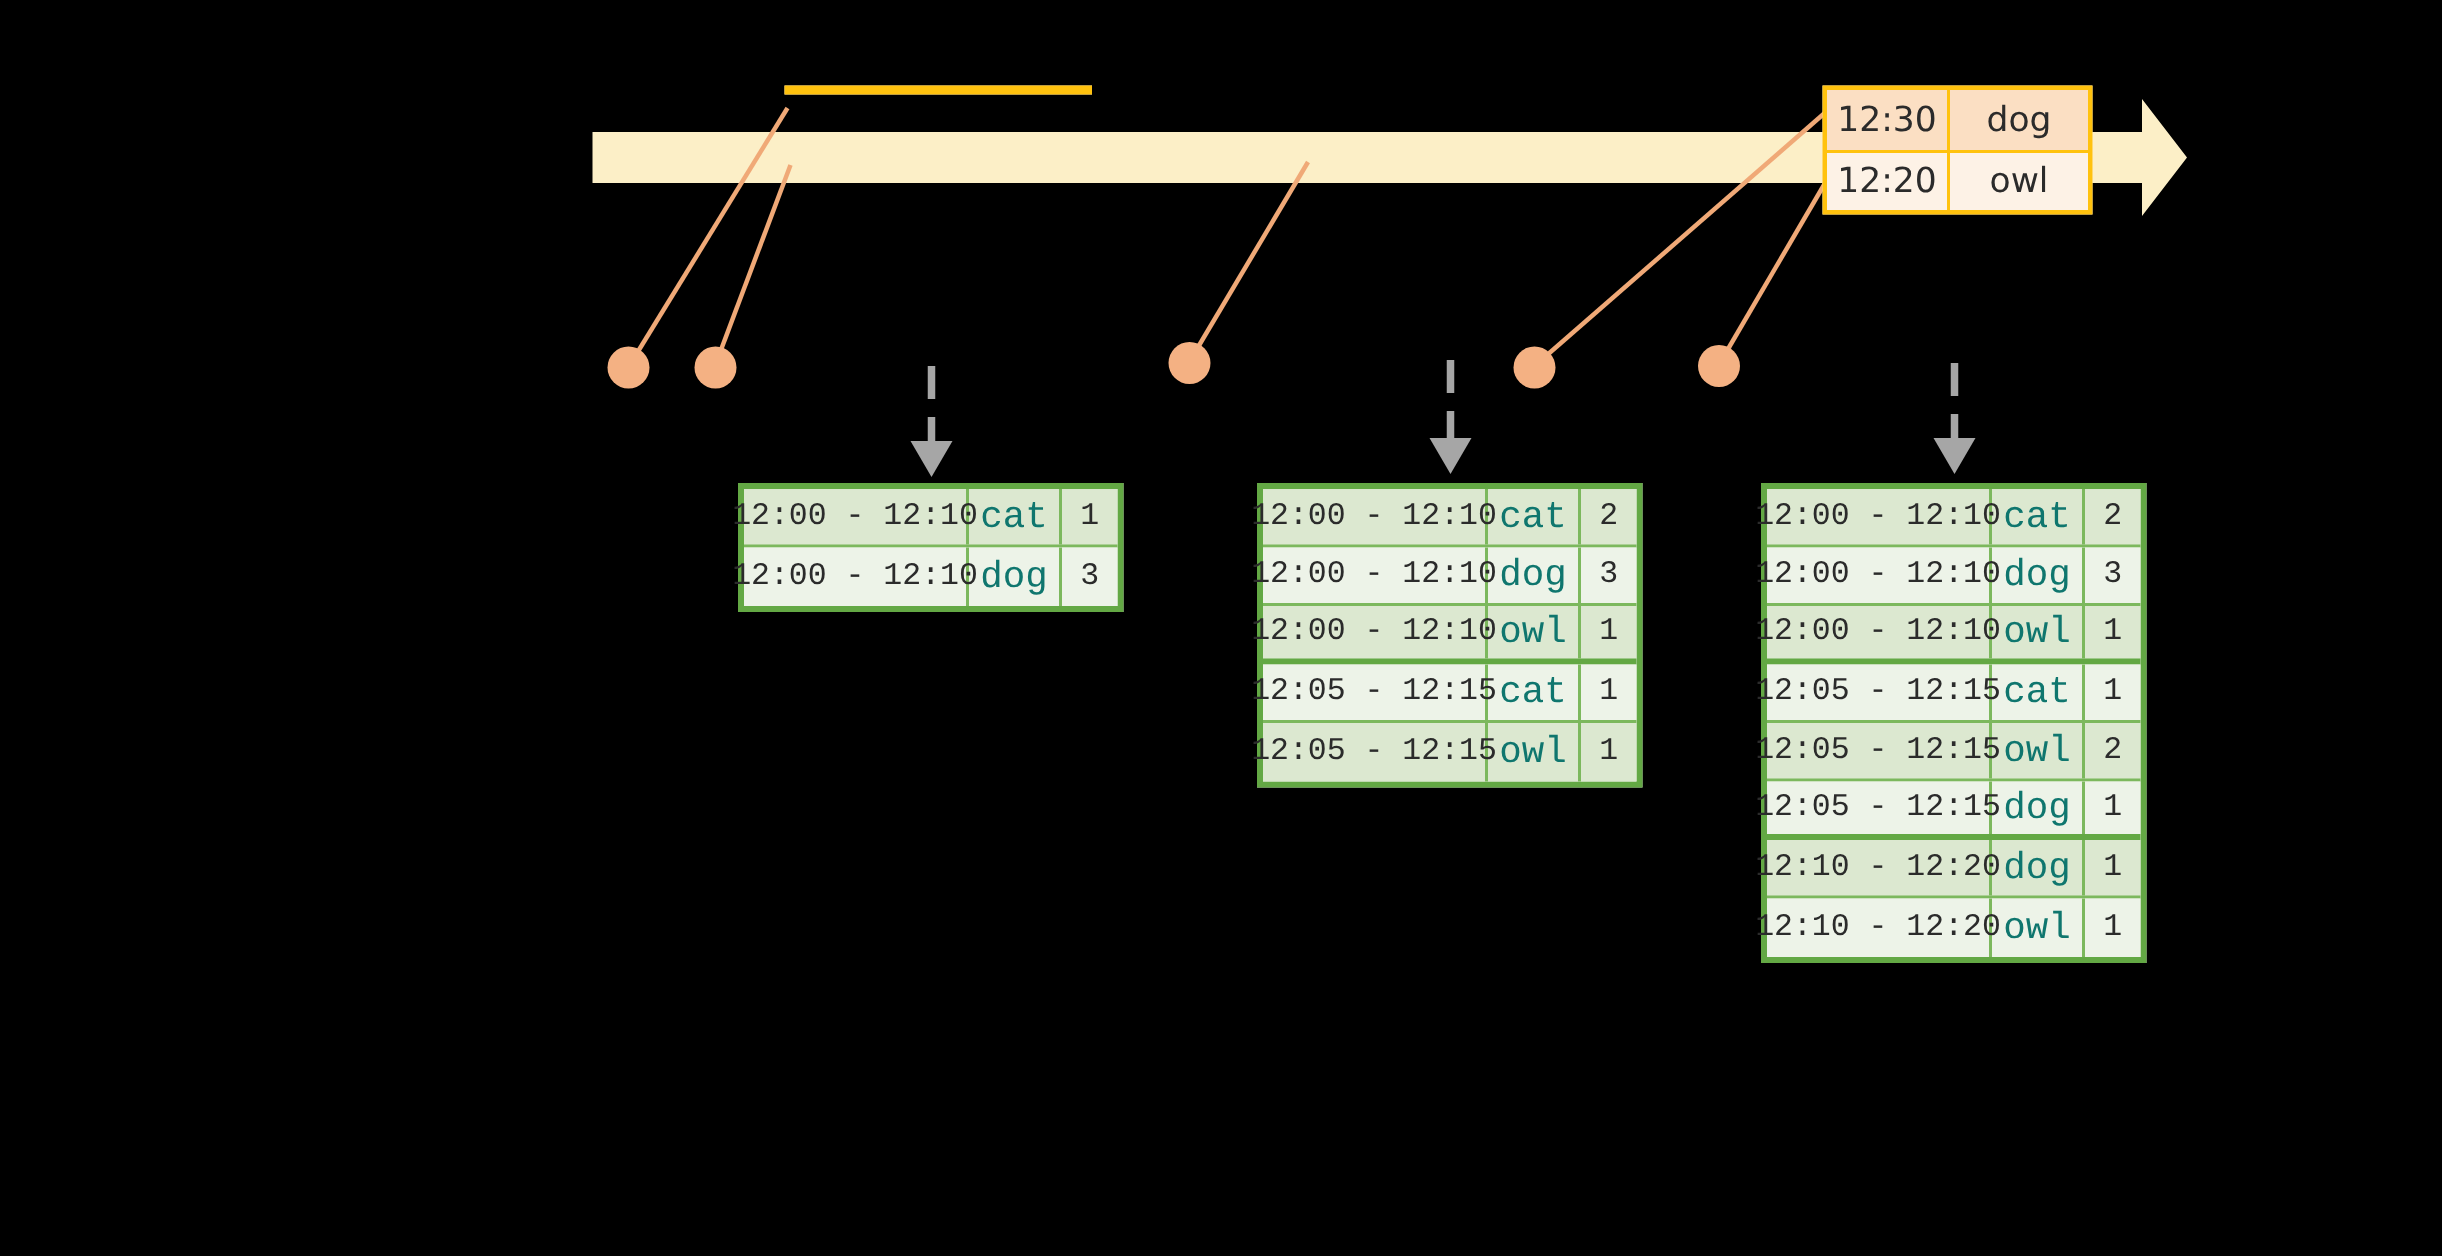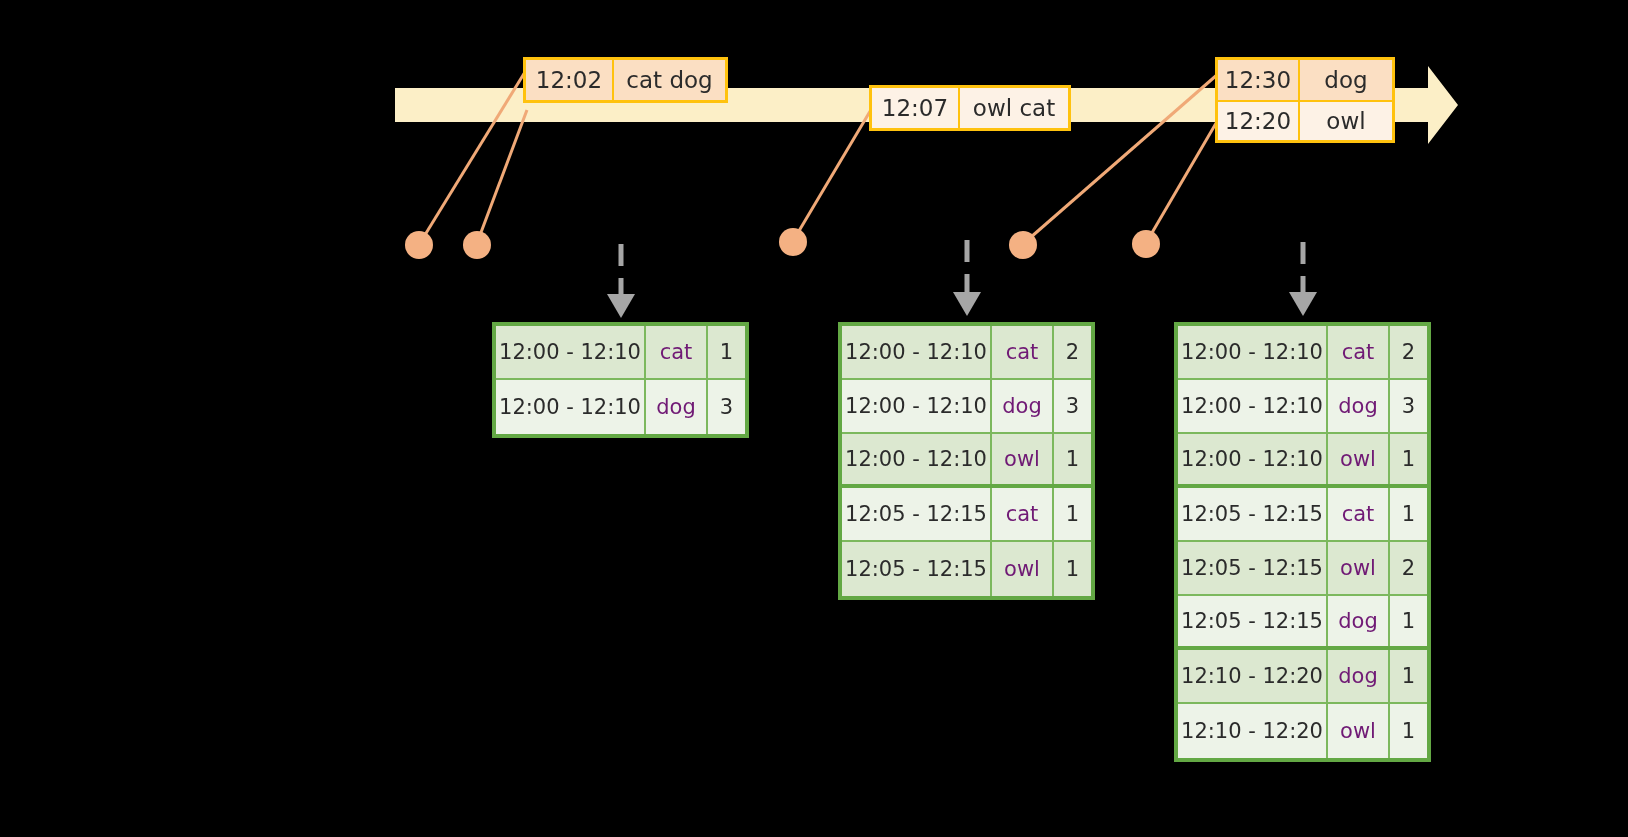--- a/index.html
+++ b/index.html
@@ -56,35 +56,36 @@
   .result-table {
     position: absolute;
     border: 4px solid #63A844;
     display: flex;
     flex-direction: column;
     background: #E9F1E2;
     z-index: 4;
   }
   .res-row {
     display: flex;
-    height: 54px;
+    height: 39px;
     border-bottom: 2px solid #7CB85D;
+    font-family: Liberation Mono, monospace;
   }
   .res-row:last-child { border-bottom: none; }
   .res-row.shade { background: #DCE8D0; }
   .res-row.plain { background: #EDF3E8; }
   .res-window {
     display: flex; align-items: center; justify-content: center;
     font-size: 21px; color: #2b2b2b;
     border-right: 2px solid #7CB85D;
     white-space: nowrap;
   }
   .res-key {
     display: flex; align-items: center; justify-content: center;
-    font-size: 21px; color: #701a75;
+    font-size: 25px; color: #0f766e;
     border-right: 2px solid #7CB85D;
     white-space: nowrap;
   }
   .res-count {
     display: flex; align-items: center; justify-content: center;
     font-size: 21px; color: #2b2b2b;
     white-space: nowrap;
   }
   
   .res-row.group-end { border-bottom: 4px solid #63A844; }
@@ -118,32 +119,22 @@
       <line x1="967" y1="240" x2="967" y2="294" stroke="#A6A6A6" stroke-width="5" stroke-dasharray="22,12"></line>
       <path d="M 953 292 L 981 292 L 967 316 Z" fill="#A6A6A6"></path>
     </g>
     <g>
       <line x1="1303" y1="242" x2="1303" y2="294" stroke="#A6A6A6" stroke-width="5" stroke-dasharray="22,12"></line>
       <path d="M 1289 292 L 1317 292 L 1303 316 Z" fill="#A6A6A6"></path>
     </g>
   </svg>
 
   <div class="event-box" style="left:523px; top:57px; width:205px;">
-    <div class="event-row shade">
-      <div class="event-time" style="width:88px;">12:02</div>
-      <div class="event-words" style="flex:1;">cat dog</div>
-    </div>
-  </div>
-
-  <div class="event-box" style="left:869px; top:85px; width:202px;">
-    <div class="event-row plain">
-      <div class="event-time" style="width:88px;">12:07</div>
-      <div class="event-words" style="flex:1;">owl cat</div>
-    </div>
-  </div>
+  </div>
+
 
   <div class="event-box" style="left:1215px; top:57px; width:180px;">
     <div class="event-row shade">
       <div class="event-time" style="width:82px;">12:30</div>
       <div class="event-words" style="flex:1;">dog</div>
     </div>
     <div class="event-row plain">
       <div class="event-time" style="width:82px;">12:20</div>
       <div class="event-words" style="flex:1;">owl</div>
     </div>

